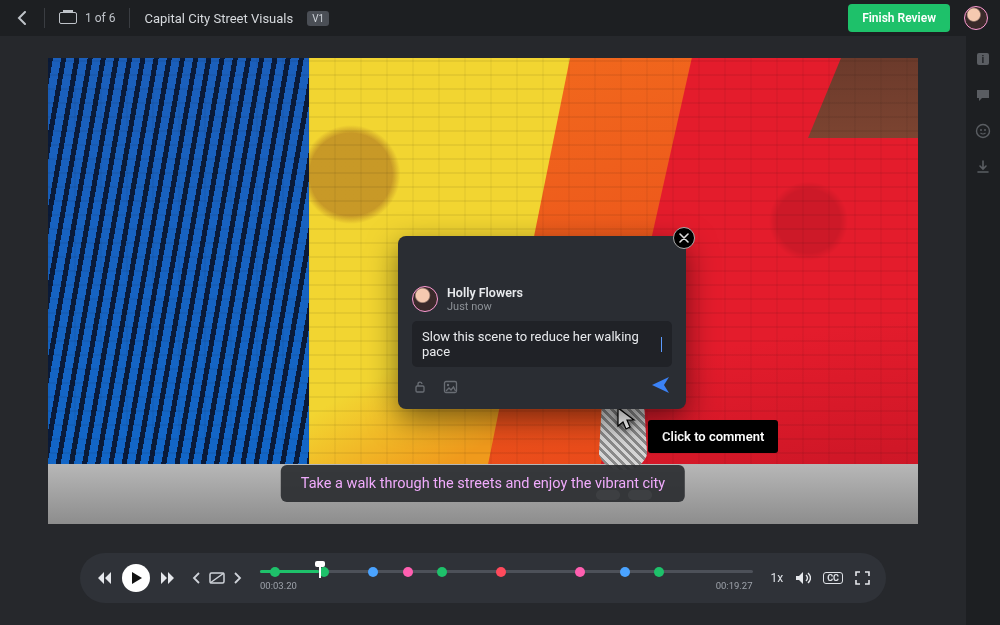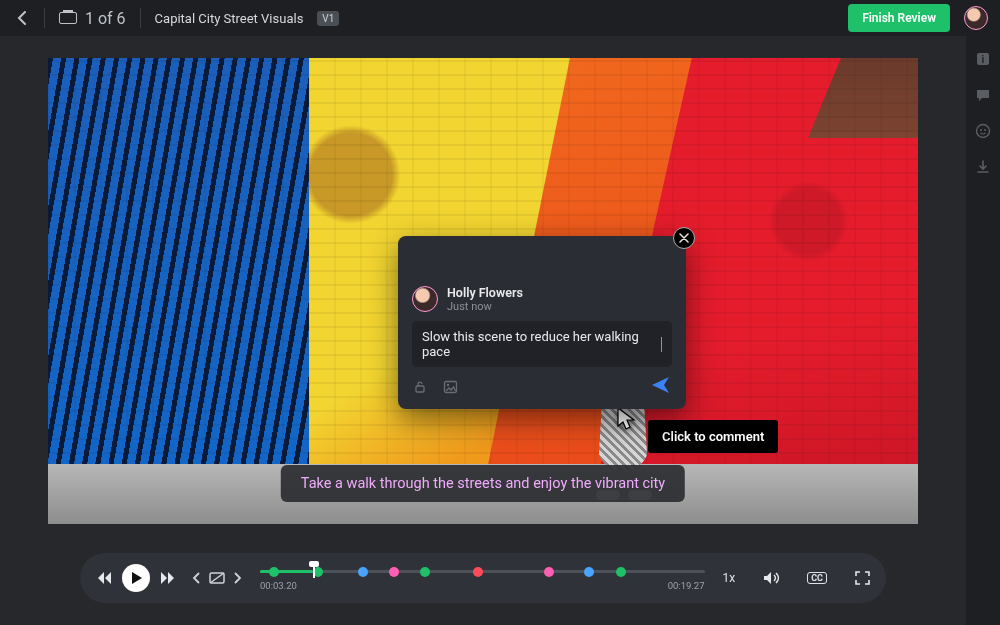--- a/index.html
+++ b/index.html
@@ -15,21 +15,21 @@
 .topbar {
   height: 36px;
   background: #1d1f22;
   display: flex;
   align-items: center;
   padding: 0 12px;
   gap: 14px;
 }
 .back-btn { width: 18px; display:flex; align-items:center; justify-content:center; cursor:pointer; }
 .vline { width:1px; height:20px; background:#3a3d42; }
-.filmstrip { display:flex; align-items:center; gap:8px; font-size:16px; color:#bfc3c9; }
+.filmstrip { display:flex; align-items:center; gap:8px; font-size:12px; color:#bfc3c9; }
 .filmstrip .box { width:18px; height:12px; border:1.5px solid #bfc3c9; border-radius:2px; position:relative; }
 .filmstrip .box:before { content:""; position:absolute; top:-3px; left:3px; right:3px; height:1.5px; background:#bfc3c9; }
 .title { font-size:13px; color:#d6d9dd; }
 .vbadge { background:#4a4e55; color:#cfd3d9; font-size:10px; padding:2px 5px; border-radius:3px; }
 .spacer { flex:1; }
 .finish-btn {
   background:#1ec16a; color:#fff; font-size:12px; font-weight:600;
   padding:7px 14px; border-radius:4px; cursor:pointer;
 }
 .avatar {
@@ -147,21 +147,21 @@
 .ctrl { display:flex; align-items:center; justify-content:center; cursor:pointer; }
 .playbtn { width:28px; height:28px; background:#fff; border-radius:50%; display:flex; align-items:center; justify-content:center; }
 .navgrp { display:flex; align-items:center; gap:8px; margin-left:6px; }
 .timeline { flex:1; position:relative; height:30px; margin:0 8px; }
 .track { position:absolute; top:7px; left:0; right:0; height:3px; background:#4d5159; border-radius:2px; }
 .progress { position:absolute; top:7px; left:0; width:12%; height:3px; background:#1ec16a; border-radius:2px; }
 .marker { position:absolute; top:3.5px; width:10px; height:10px; border-radius:50%; }
 .playhead { position:absolute; top:2px; width:2px; height:13px; background:#fff; }
 .playhead:before { content:""; position:absolute; top:-4px; left:-4px; width:10px; height:6px; background:#fff; border-radius:2px; }
 .timelabels { position:absolute; top:17px; left:0; right:0; display:flex; justify-content:space-between; font-size:9.5px; color:#9da2aa; }
-.pbright { display:flex; align-items:center; gap:28px; font-size:12px; color:#dfe2e7; }
+.pbright { display:flex; align-items:center; gap:12px; font-size:12px; color:#dfe2e7; }
 .cc { border:1.3px solid #dfe2e7; border-radius:3px; padding:0 3px; font-size:9px; font-weight:700; }
 </style>
 </head>
 <body>
 
 <div class="topbar">
   <div class="back-btn">
     <svg width="9" height="14" viewBox="0 0 9 14">
         <path d="M8 1 2 7l6 6" stroke="#bfc3c9" stroke-width="2" fill="none" stroke-linecap="round"></path>
       </svg>

